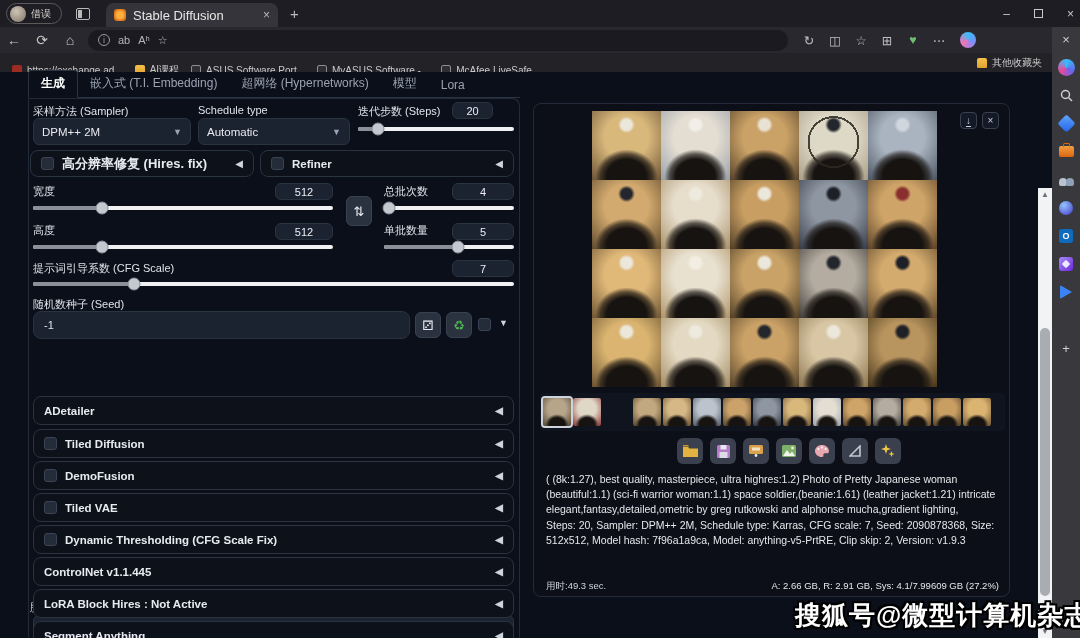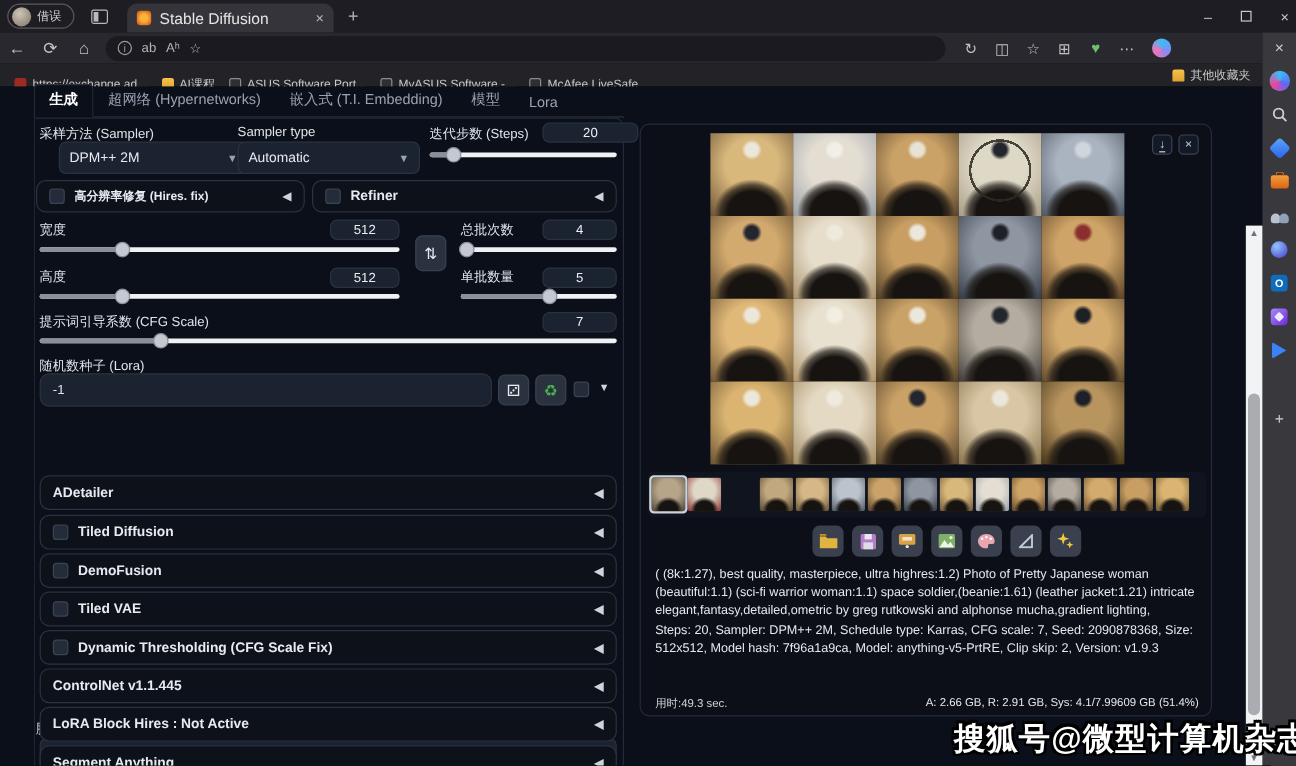--- a/index.html
+++ b/index.html
@@ -207,48 +207,48 @@
 <div class="scrollbar">
   <span class="scroll-arrow" style="top:2px">▲</span>
   <div class="scroll-thumb" style="top:140px;height:268px"></div>
   <span class="scroll-arrow" style="bottom:2px">▼</span>
 </div>
 
 <div class="page">
 
   <div class="apptabs" id="apptabs">
       <div class="app-tab active">生成</div>
+      <div class="app-tab">嵌入式 (T.I. Embedding)</div>
       <div class="app-tab">超网络 (Hypernetworks)</div>
-      <div class="app-tab">嵌入式 (T.I. Embedding)</div>
       <div class="app-tab">模型</div>
       <div class="app-tab">Lora</div>
     </div>
 
   <div class="panel-l"></div>
 
   <span class="lab" style="left:33px;top:32px">采样方法 (Sampler)</span>
-  <div class="dropdown" style="left:49px;top:46px;width:158px">
+  <div class="dropdown" style="left:33px;top:46px;width:158px">
     <span>DPM++ 2M</span>
       <span class="caret">▼</span>
   </div>
-  <span class="lab" style="left:198px;top:32px">Sampler type</span>
+  <span class="lab" style="left:198px;top:32px">Schedule type</span>
   <div class="dropdown" style="left:198px;top:46px;width:152px">
     <span>Automatic</span>
       <span class="caret">▼</span>
   </div>
   <span class="lab" style="left:358px;top:32px">迭代步数 (Steps)</span>
-  <div class="valbox" style="left:452px;top:30px;width:80px">20</div>
+  <div class="valbox" style="left:452px;top:30px;width:41px">20</div>
   <div class="slider" style="left:358px;top:55px;width:156px">
     <div class="fill" style="width:13%"></div>
       <div class="knob" style="left:13%"></div>
   </div>
 
   <div class="group" style="left:30px;top:78px;width:224px;height:27px">
     <span class="cb"></span>
-    <b style="font-size:10px">高分辨率修复 (Hires. fix)</b>
+    <b style="font-size:13px">高分辨率修复 (Hires. fix)</b>
     <span class="arrow">◀</span>
   </div>
   <div class="group" style="left:260px;top:78px;width:254px;height:27px">
     <span class="cb"></span>
     <b style="font-size:11.5px">Refiner</b>
     <span class="arrow">◀</span>
   </div>
 
   <span class="lab" style="left:33px;top:112px">宽度</span>
   <div class="valbox" style="left:275px;top:111px;width:58px">512</div>
@@ -280,21 +280,21 @@
       <div class="knob" style="left:57%"></div>
     </div>
 
   <span class="lab" style="left:33px;top:189px">提示词引导系数 (CFG Scale)</span>
   <div class="valbox" style="left:452px;top:188px;width:62px">7</div>
   <div class="slider" style="left:33px;top:210px;width:481px">
       <div class="fill" style="width:21%"></div>
       <div class="knob" style="left:21%"></div>
     </div>
 
-  <span class="lab" style="left:33px;top:225px">随机数种子 (Lora)</span>
+  <span class="lab" style="left:33px;top:225px">随机数种子 (Seed)</span>
   <div class="seed-input" style="left:33px;top:239px;width:377px;height:28px">-1</div>
   <div class="sq-btn" style="left:415px;top:240px;width:26px;height:26px">⚂</div>
   <div class="sq-btn" style="left:446px;top:240px;width:26px;height:26px;color:#4caf50">♻</div>
   <span class="cb" style="position:absolute;left:478px;top:246px"></span>
   <span style="position:absolute;left:499px;top:246px;color:#cfd4dc;font-size:9px">▼</span>
 
   <div id="accordions"></div>
 
   <span class="lab" style="left:30px;top:528px">脚本</span>
   <div class="dropdown" style="left:33px;top:543px;width:481px">
@@ -395,21 +395,21 @@
           </svg>
         </span>
     </div>
 
     <div class="outtext">
       <div>( (8k:1.27), best quality, masterpiece, ultra highres:1.2) Photo of Pretty Japanese woman (beautiful:1.1) (sci-fi warrior woman:1.1) space soldier,(beanie:1.61) (leather jacket:1.21) intricate elegant,fantasy,detailed,ometric by greg rutkowski and alphonse mucha,gradient lighting,</div>
       <div>Steps: 20, Sampler: DPM++ 2M, Schedule type: Karras, CFG scale: 7, Seed: 2090878368, Size: 512x512, Model hash: 7f96a1a9ca, Model: anything-v5-PrtRE, Clip skip: 2, Version: v1.9.3</div>
     </div>
     <div class="stats">
       <span>用时:49.3 sec.</span>
-      <span class="mem">A: 2.66 GB, R: 2.91 GB, Sys: 4.1/7.99609 GB (51.4%)</span>
+      <span class="mem">A: 2.66 GB, R: 2.91 GB, Sys: 4.1/7.99609 GB (27.2%)</span>
     </div>
   </div>
 <div class="acc" style="left: 33px; width: 481px; top: 324px; position: absolute;">
       <span>ADetailer</span>
       <span class="arrow">◀</span>
     </div>
     <div class="acc" style="left: 33px; width: 481px; top: 357px; position: absolute;">
       <span class="cb"></span>
       <span>Tiled Diffusion</span>
       <span class="arrow">◀</span>

